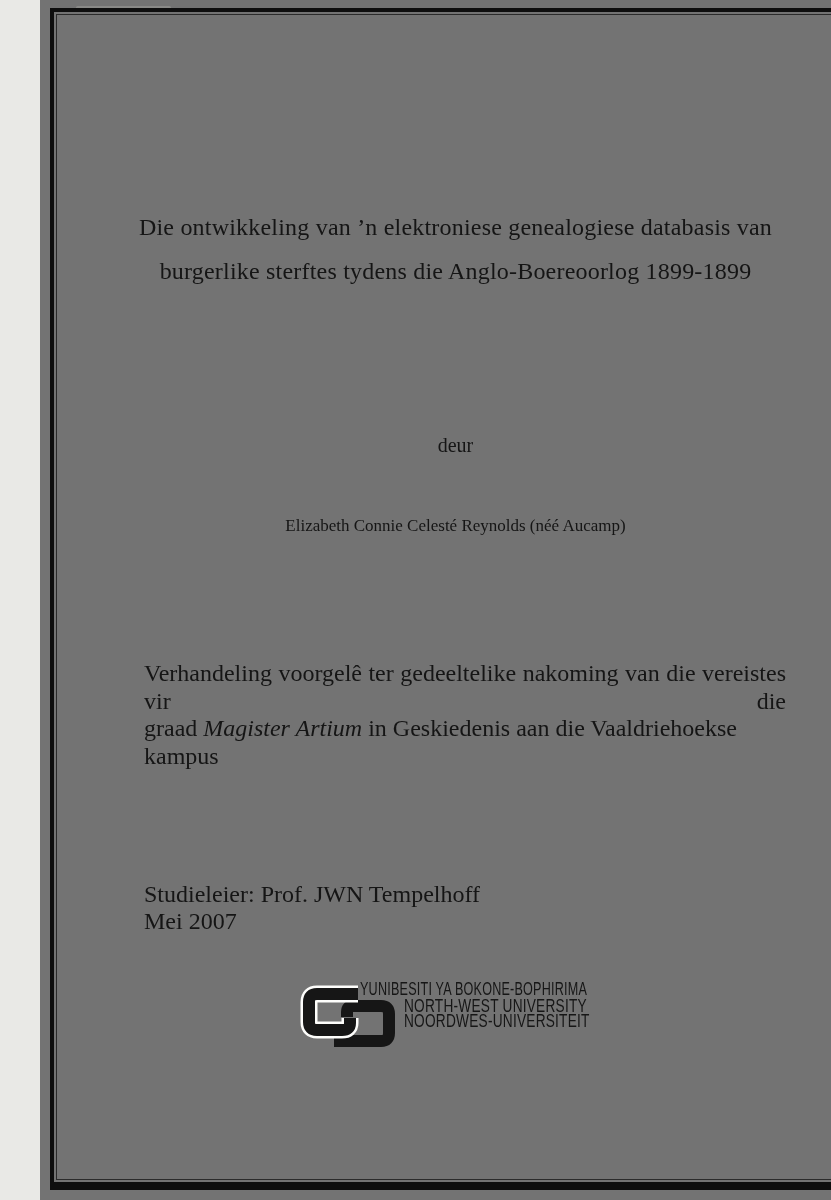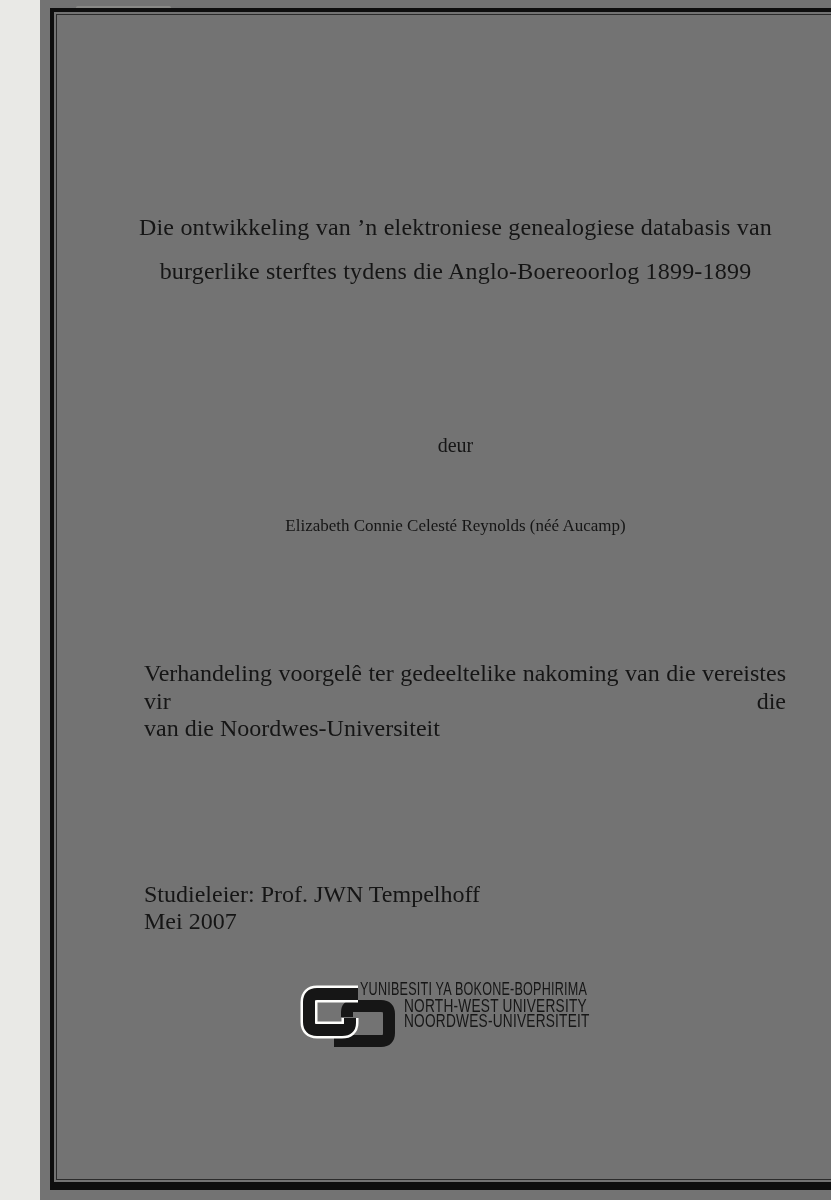--- a/index.html
+++ b/index.html
@@ -65,21 +65,23 @@
 
   <div class="abs center title-line title1">Die ontwikkeling van ’n elektroniese genealogiese databasis van</div>
   <div class="abs center title-line title2">burgerlike sterftes tydens die Anglo-Boereoorlog 1899-1899</div>
 
   <div class="abs center byline">deur</div>
 
   <div class="abs center author">Elizabeth Connie Celesté Reynolds (néé Aucamp)</div>
 
   <div class="abs submission">
     <div class="sub-just">Verhandeling voorgelê ter gedeeltelike nakoming van die vereistes vir die</div>
-    <div>van die Noordwes-Universiteit</div>
+    <div>
+      <span>graad </span><span class="it">Magister Artium</span><span> in Geskiedenis aan die Vaaldriehoekse kampus</span>
+    </div>
   </div>
 
   <div class="abs supervisor-block">
     <div>Studieleier: Prof. JWN Tempelhoff</div>
     <div>Mei 2007</div>
   </div>
 
   <svg class="logo-mark" viewBox="0 0 102 72" aria-hidden="true">
 
     <path d="M 37 64 H 84 Q 92 64 92 56 V 37 Q 92 29 84 29 H 56 Q 50 29 50 35 V 40" fill="none" stroke="#161616" stroke-width="12" stroke-linecap="butt"></path>

